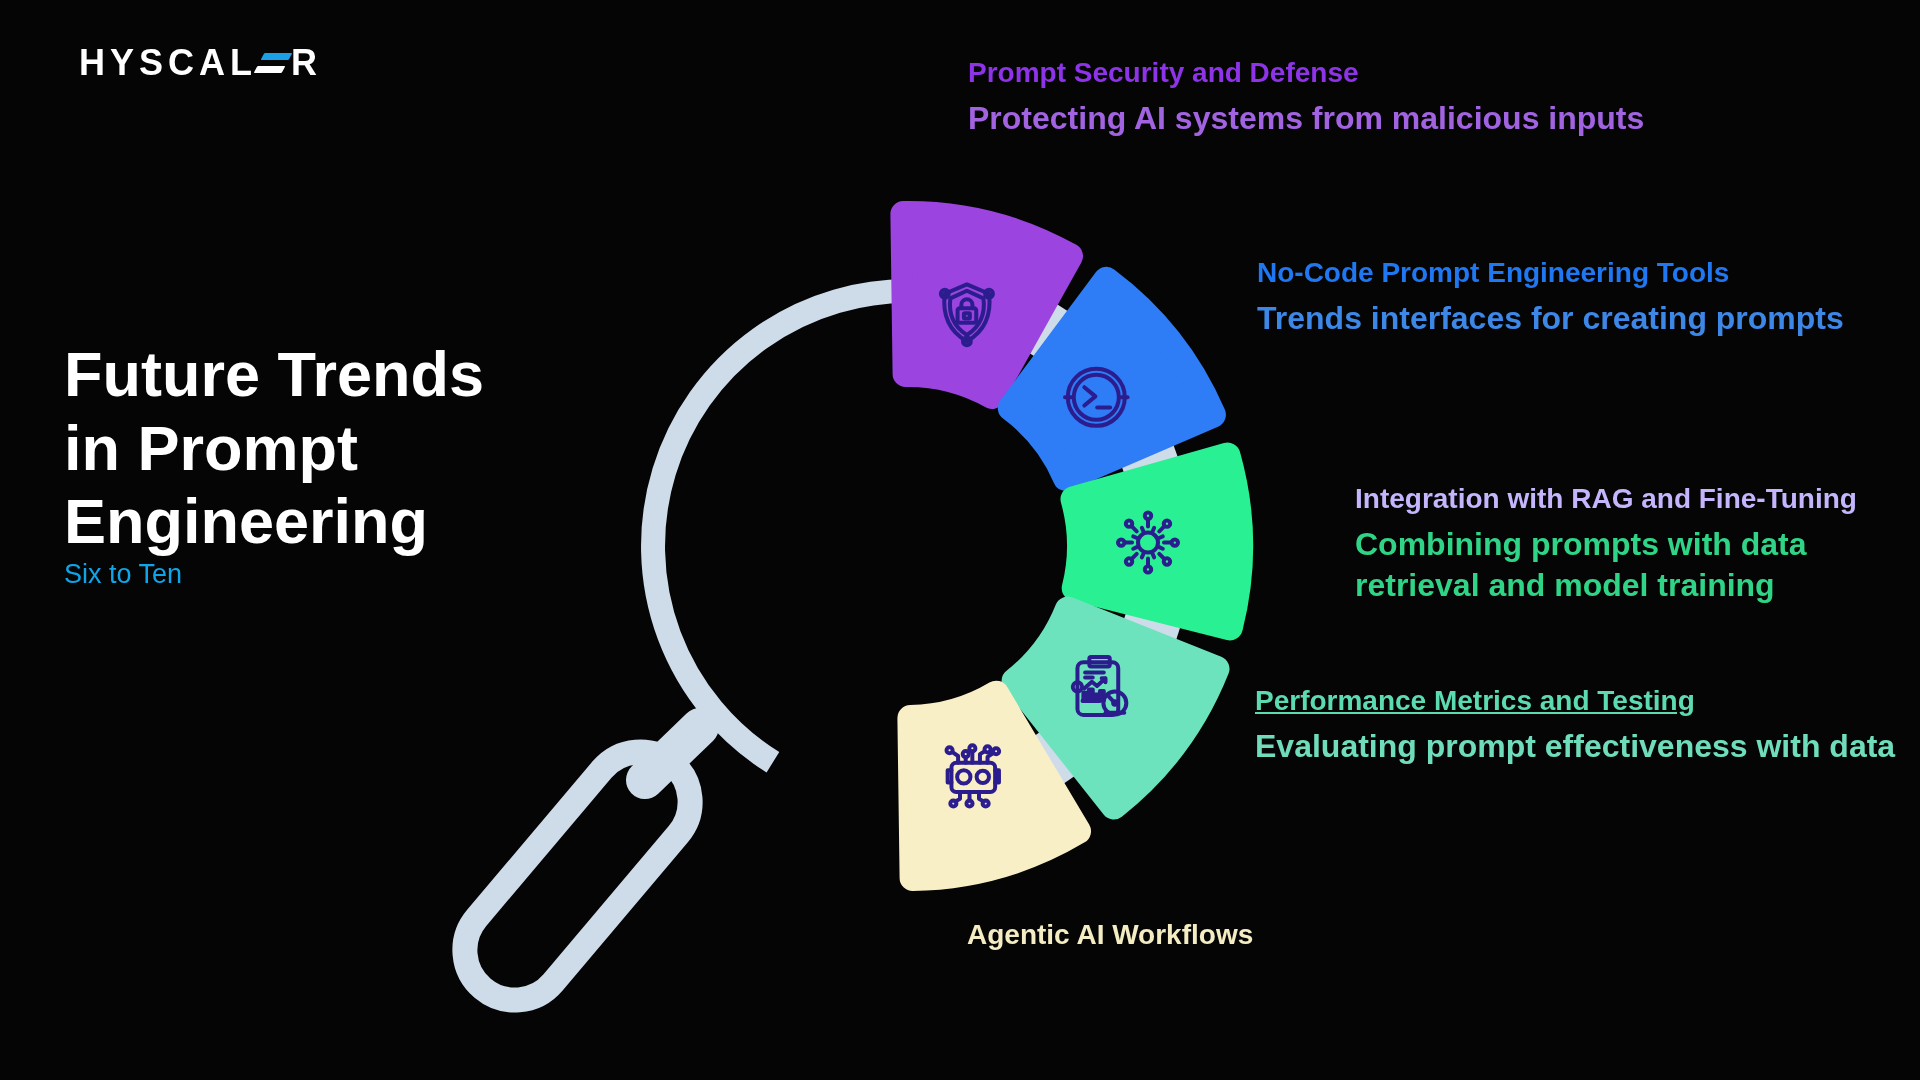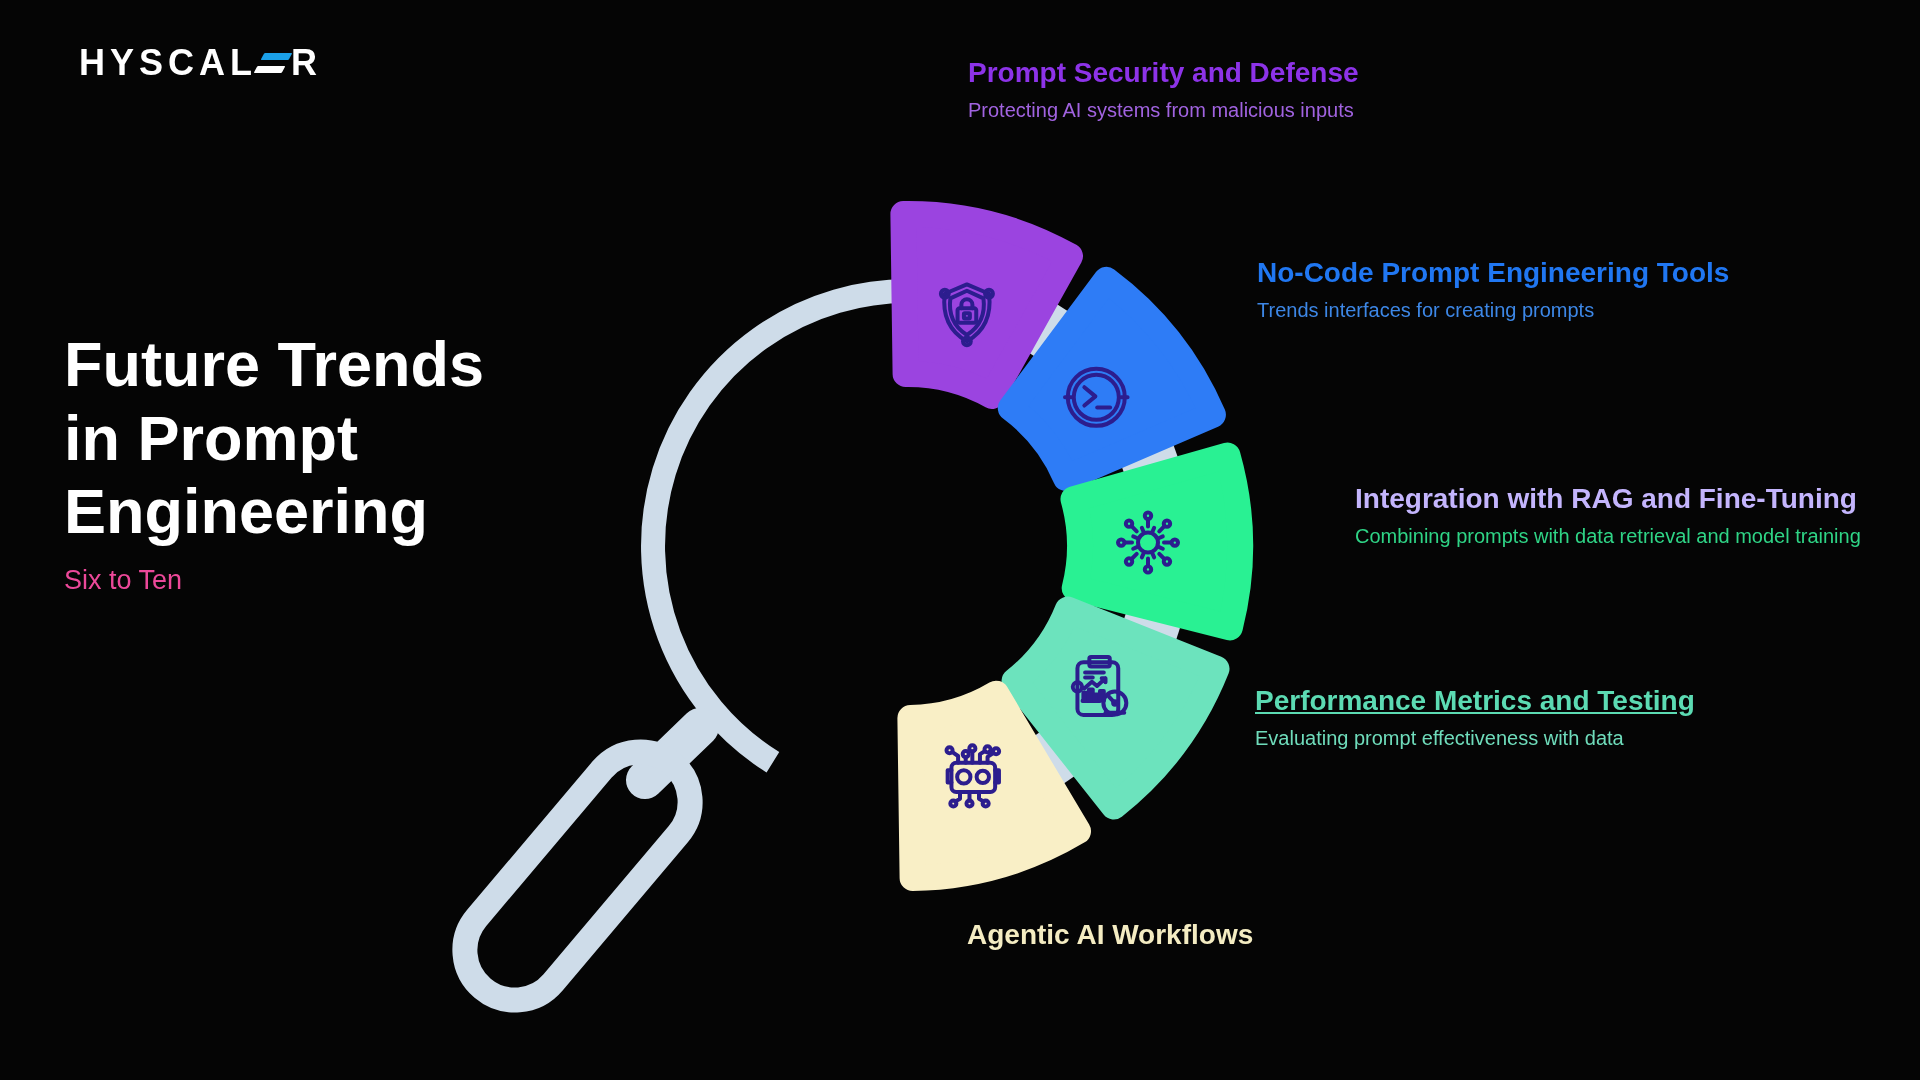--- a/index.html
+++ b/index.html
@@ -9,27 +9,27 @@
     -webkit-font-smoothing:antialiased;
   }
   
   .logo{position:absolute;left:57px;top:42px;display:flex;align-items:center;
         color:#ffffff;font-size:36px;font-weight:800;letter-spacing:5px;margin-left:22px;}
   .logo .eq{display:inline-block;margin:0 4px 0 2px;transform:skewX(-28deg);}
   .logo .eq .bar{width:28px;height:7px;border-radius:1px;}
   .logo .eq .bar.top{margin-bottom:6px;}
   .logo .eq .bar.bottom{background:#ffffff;}
   
-  .title-block{position:absolute;left:64px;top:328px;color:#ffffff;}
+  .title-block{position:absolute;left:64px;top:338px;color:#ffffff;}
   .title-line{font-size:63px;font-weight:700;line-height:1.17;letter-spacing:0px;}
-  .title-sub{margin-top:16px;font-size:27px;font-weight:400;color:#ec4899;}
+  .title-sub{font-size:27px;font-weight:400;color:#0ea5e9;}
   
   .seg-label{position:absolute;}
   .seg-label .hd{font-size:28px;font-weight:700;line-height:1.2;margin-bottom:8px;}
-  .seg-label .ds{font-size:20px;font-weight:400;line-height:1.28;}
+  .seg-label .ds{font-size:32px;font-weight:700;line-height:1.28;}
   .pos-1{left:968px;top:56px;}
   .pos-2{left:1257px;top:256px;}
   .pos-3{left:1355px;top:482px;width:520px;}
   .pos-4{left:1255px;top:684px;}
   .pos-5{left:967px;top:918px;}
   
   #diagram-svg{position:absolute;left:0;top:0;}
   #diagram-svg .icon-set{fill:none;stroke-linecap:round;stroke-linejoin:round;}
 </style>
 </head>

